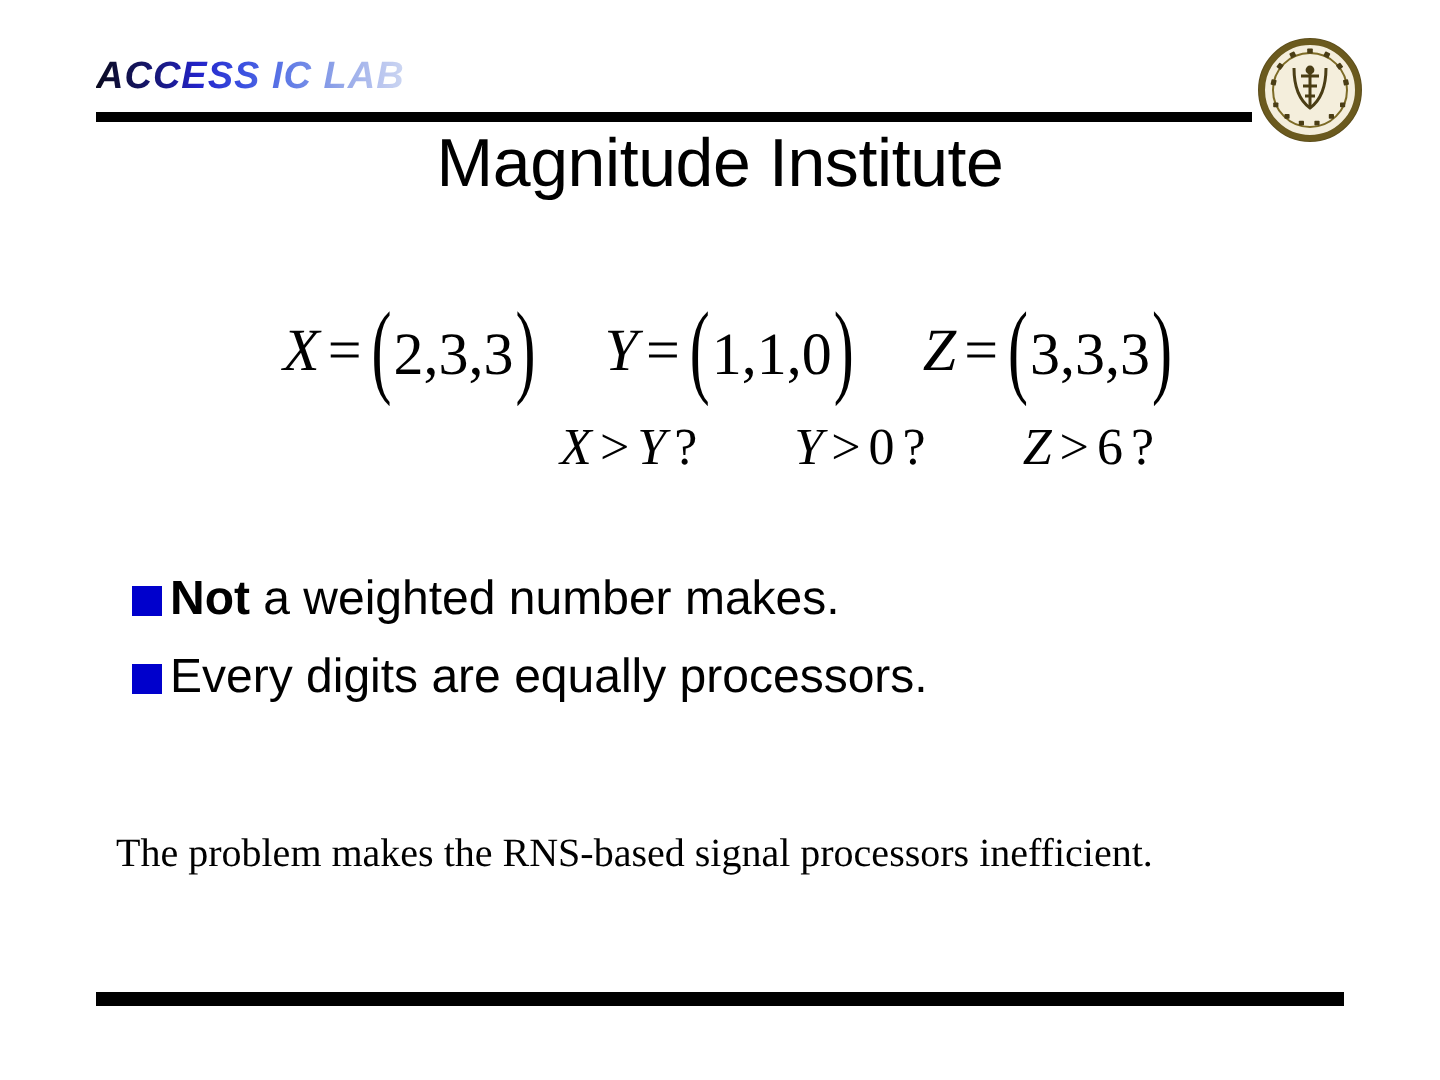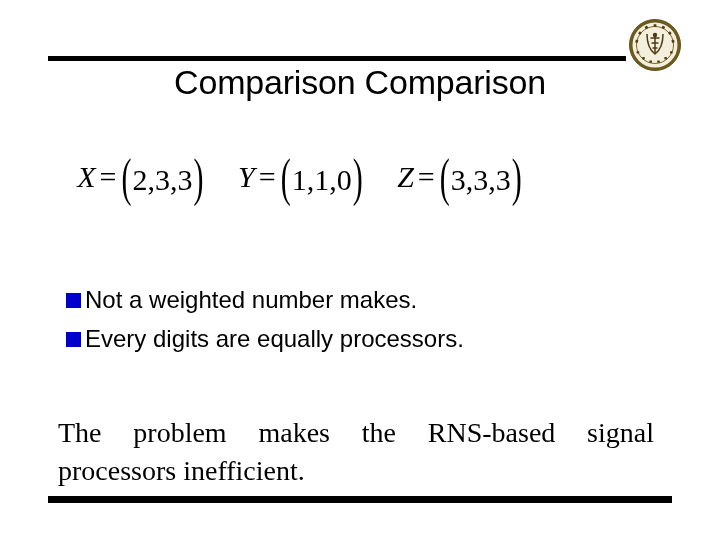--- a/index.html
+++ b/index.html
@@ -96,21 +96,21 @@
     letter-spacing: -0.2px;
   }
   #slide-title .tline { display: block; }
 
   
   #math-block {
     position: absolute;
     left: 0;
     top: 158px;
     width: 600px;
-    text-align: center;
+    text-align: right;
     font-family: "Liberation Serif", "DejaVu Serif", serif;
     color: #000000;
   }
   .math-row {
     display: block;
     white-space: nowrap;
   }
   #math-row-defs { font-size: 30px; }
   #math-row-queries {
     font-size: 26px;
@@ -162,50 +162,51 @@
   }
   .bullet-marker {
     flex: 0 0 auto;
     width: 15px;
     height: 15px;
     background: #0000CC;
     margin-top: 8px;
     margin-right: 4px;
   }
   .bullet-text { flex: 1 1 auto; }
-  .bullet-text .lead { font-weight: normal; }
+  .bullet-text .lead { font-weight: bold; }
 
   
   #body-paragraph {
     position: absolute;
     left: 58px;
     top: 414px;
     width: 596px;
     font-family: "Liberation Serif", "DejaVu Serif", serif;
-    font-size: 28px;
+    font-size: 20px;
     line-height: 1.35;
     text-align: justify;
     color: #000000;
   }
 
   
   #footer-rule {
     position: absolute;
     left: 48px;
     top: 496px;
     width: 624px;
     height: 7px;
     background: #000000;
   }
 </style>
 </head>
 <body>
 
 <div id="header-band">
 
+  <div id="lab-logo">ACCESS IC LAB</div>
 
 
   <div id="header-rule"></div>
 
   <div id="ntu-seal">
     <svg width="54" height="54" viewBox="0 0 54 54" aria-hidden="true">
       <circle cx="27" cy="27" r="25.5" fill="#f4eedc" stroke="#5e4f1c" stroke-width="1"></circle>
       <circle cx="27" cy="27" r="24" fill="none" stroke="#6b5a1e" stroke-width="3"></circle>
       <circle cx="27" cy="27" r="18.5" fill="none" stroke="#7d6b26" stroke-width="1"></circle>
 
@@ -231,37 +232,48 @@
         <path d="M22.5 20 L31.5 20"></path>
         <path d="M23.5 25 L30.5 25"></path>
         <path d="M24.5 30 L29.5 30"></path>
       </g>
       <circle cx="27" cy="17" r="2.2" fill="#4a3d15"></circle>
     </svg>
   </div>
 </div>
 
 <div id="slide-title">
-  <span class="tline">Comparison Comparison</span>
+  <span class="tline">Magnitude Institute</span>
 </div>
 
 <div id="math-block">
 
   <div class="math-row" id="math-row-defs">
     <span class="math-expr">
       <span class="mvar">X</span><span class="mop">=</span><span class="paren">(</span><span class="mtuple">2,3,3</span><span class="paren">)</span>
     </span>
     <span class="math-expr">
       <span class="mvar">Y</span><span class="mop">=</span><span class="paren">(</span><span class="mtuple">1,1,0</span><span class="paren">)</span>
     </span>
     <span class="math-expr">
       <span class="mvar">Z</span><span class="mop">=</span><span class="paren">(</span><span class="mtuple">3,3,3</span><span class="paren">)</span>
     </span>
   </div>
 
+  <div class="math-row" id="math-row-queries">
+    <span class="math-expr">
+      <span class="mvar">X</span><span class="mop">&gt;</span><span class="mvar">Y</span><span class="mop">?</span>
+    </span>
+    <span class="math-expr">
+      <span class="mvar">Y</span><span class="mop">&gt;</span><span class="mnum">0</span><span class="mop">?</span>
+    </span>
+    <span class="math-expr">
+      <span class="mvar">Z</span><span class="mop">&gt;</span><span class="mnum">6</span><span class="mop">?</span>
+    </span>
+  </div>
 </div>
 
 <div id="bullet-list">
 
   <div class="bullet-item">
     <span class="bullet-marker"></span>
     <span class="bullet-text"><span class="lead">Not</span><span> a weighted number makes.</span></span>
   </div>
 
   <div class="bullet-item">

